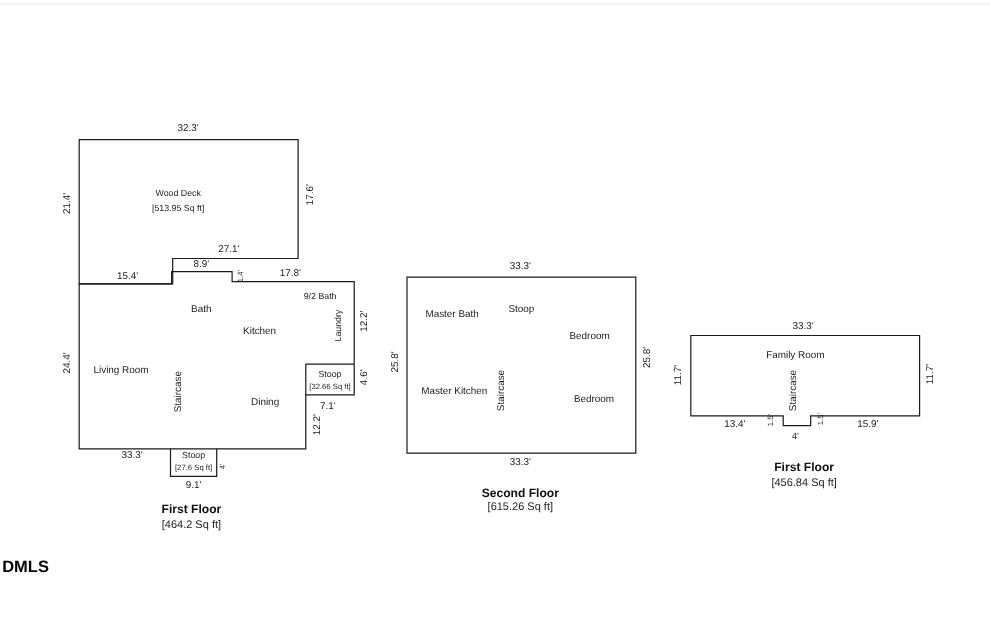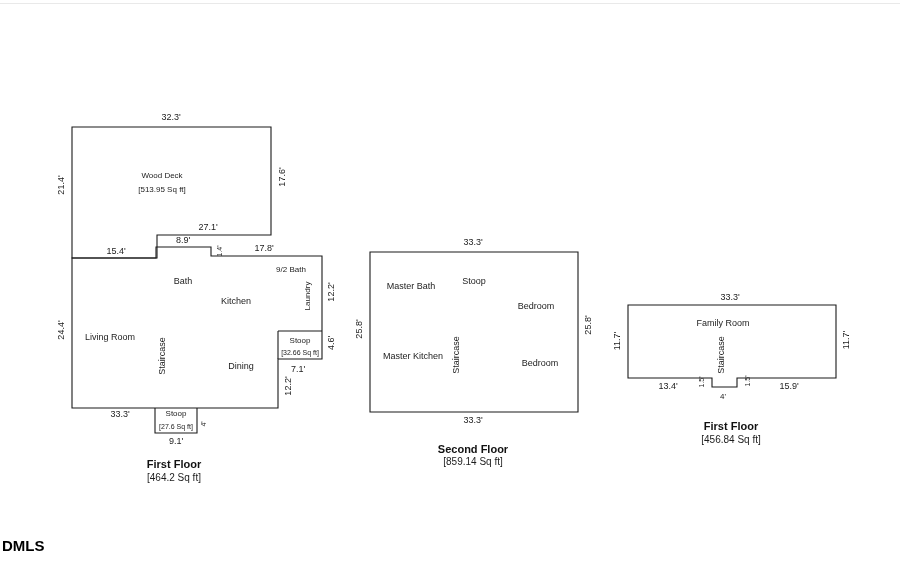--- a/index.html
+++ b/index.html
@@ -25,21 +25,21 @@
     line-height: 1;
     white-space: nowrap;
     color: #1c1c1c;
   }
   .lbl.v { transform: translate(-50%, -50%) rotate(-90deg); }
   .lbl.t8 { font-size: 8px; }
   .lbl.t7 { font-size: 7px; }
   .lbl.title { font-size: 11px; font-weight: 700; color: #111; }
   .lbl.areaTxt { font-size: 10px; }
   .watermark {
-    position: absolute; left: 2px; top: 538px;
+    position: absolute; left: 2px; top: 508px;
     font-size: 15px; font-weight: 700; color: #000;
     font-family: "Liberation Sans", sans-serif;
     line-height: 1;
   }
 </style>
 </head>
 <body>
 
 <div class="canvas">
 
@@ -92,21 +92,21 @@
   <div class="lbl v" style="left:359px; top:329px">25.8'</div>
   <div class="lbl v" style="left:588px; top:325px">25.8'</div>
   <div class="lbl" style="left:411px; top:286px">Master Bath</div>
   <div class="lbl" style="left:474px; top:281px">Stoop</div>
   <div class="lbl" style="left:536px; top:306px">Bedroom</div>
   <div class="lbl" style="left:413px; top:356px">Master Kitchen</div>
   <div class="lbl v" style="left:456px; top:355px">Staircase</div>
   <div class="lbl" style="left:540px; top:363px">Bedroom</div>
   <div class="lbl" style="left:473px; top:420px">33.3'</div>
   <div class="lbl title" style="left:473px; top:449px">Second Floor</div>
-  <div class="lbl areaTxt" style="left:473px; top:462px">[859.14 Sq ft]</div>
+  <div class="lbl areaTxt" style="left:473px; top:462px">[615.26 Sq ft]</div>
 
   <div class="lbl" style="left:730px; top:297px">33.3'</div>
   <div class="lbl v" style="left:617px; top:341px">11.7'</div>
   <div class="lbl v" style="left:846px; top:340px">11.7'</div>
   <div class="lbl" style="left:723px; top:323px">Family Room</div>
   <div class="lbl v" style="left:721px; top:355px">Staircase</div>
   <div class="lbl" style="left:668px; top:386px">13.4'</div>
   <div class="lbl t7 v" style="left:701px; top:382px">1.5'</div>
   <div class="lbl t8" style="left:723px; top:397px">4'</div>
   <div class="lbl t7 v" style="left:747px; top:381px">1.5'</div>

